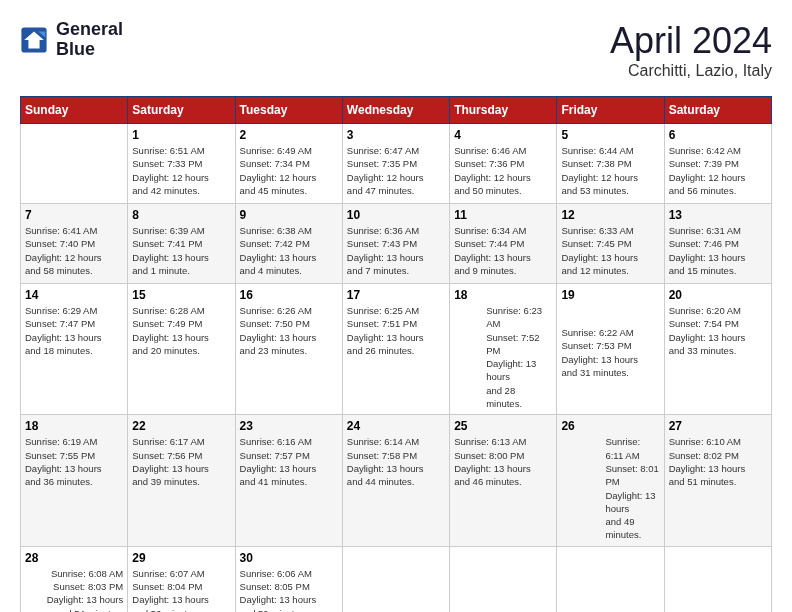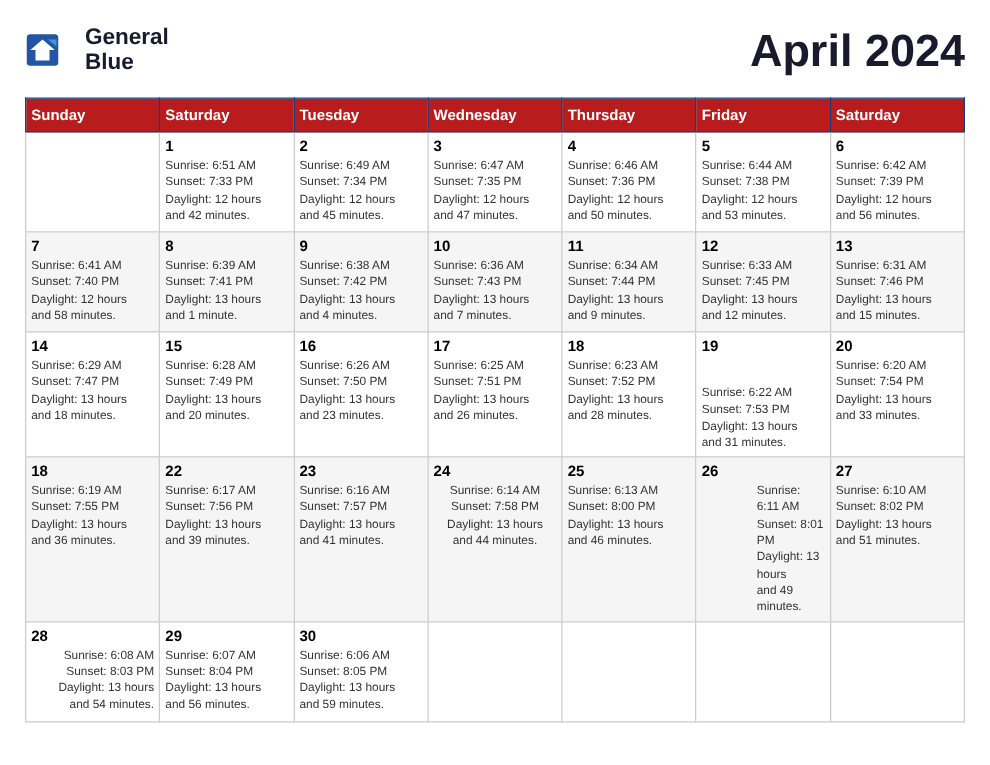--- a/index.html
+++ b/index.html
@@ -12,41 +12,41 @@
     }
     .header {
       display: flex;
       justify-content: space-between;
       align-items: flex-start;
       margin-bottom: 16px;
     }
     .logo {
       display: flex;
       align-items: center;
-      gap: 20px;
+      gap: 8px;
     }
     .logo-text {
       font-size: 18px;
       font-weight: bold;
       color: #1a1a2e;
       line-height: 1.1;
     }
     .logo-text span {
       display: block;
     }
     .logo-icon {
       width: 28px;
       height: 28px;
     }
     .title-block {
       text-align: right;
     }
     .month-title {
       font-size: 36px;
-      font-weight: bold;
+      font-weight: normal;
       color: #1a1a2e;
     }
     .subtitle {
       font-size: 16px;
       color: #333;
     }
     table {
       width: 100%;
       border-collapse: collapse;
       font-size: 11px;
@@ -98,20 +98,21 @@
       <polygon points="20,8 34,20 28,20 28,32 12,32 12,20 6,20" fill="white"></polygon>
       <polygon points="26,8 36,16 36,8" fill="#4a90d9"></polygon>
     </svg>
     <div class="logo-text">
       <span>General</span>
       <span>Blue</span>
     </div>
   </div>
   <div class="title-block">
     <div class="month-title">April 2024</div>
+    <div class="subtitle">Carchitti, Lazio, Italy</div>
   </div>
 </div>
 
 <table>
   <thead>
     <tr>
       <th>Sunday</th>
       <th>Saturday</th>
       <th>Tuesday</th>
       <th>Wednesday</th>
@@ -241,21 +242,21 @@
         </td>
         <td>
           <div class="day-num">17</div>
           <div class="day-info" style="white-space: pre-line;">Sunrise: 6:25 AM
 Sunset: 7:51 PM
 Daylight: 13 hours
 and 26 minutes.</div>
         </td>
         <td>
           <div class="day-num">18</div>
-          <div class="day-info" style="white-space: pre-line;">Sunrise: 6:23 AM
+          <div class="day-info" style="white-space: pre-line; margin-left: 32px;">Sunrise: 6:23 AM
 Sunset: 7:52 PM
 Daylight: 13 hours
 and 28 minutes.</div>
         </td>
         <td>
           <div class="day-num">19</div>
           <div class="day-info" style="white-space: pre-line; margin-top: 24px;">Sunrise: 6:22 AM
 Sunset: 7:53 PM
 Daylight: 13 hours
 and 31 minutes.</div>
@@ -285,21 +286,21 @@
         </td>
         <td>
           <div class="day-num">23</div>
           <div class="day-info" style="white-space: pre-line;">Sunrise: 6:16 AM
 Sunset: 7:57 PM
 Daylight: 13 hours
 and 41 minutes.</div>
         </td>
         <td>
           <div class="day-num">24</div>
-          <div class="day-info" style="white-space: pre-line; text-align: center;">Sunrise: 6:14 AM
+          <div class="day-info" style="white-space: pre-line;">Sunrise: 6:14 AM
 Sunset: 7:58 PM
 Daylight: 13 hours
 and 44 minutes.</div>
         </td>
         <td>
           <div class="day-num">25</div>
           <div class="day-info" style="white-space: pre-line;">Sunrise: 6:13 AM
 Sunset: 8:00 PM
 Daylight: 13 hours
 and 46 minutes.</div>

